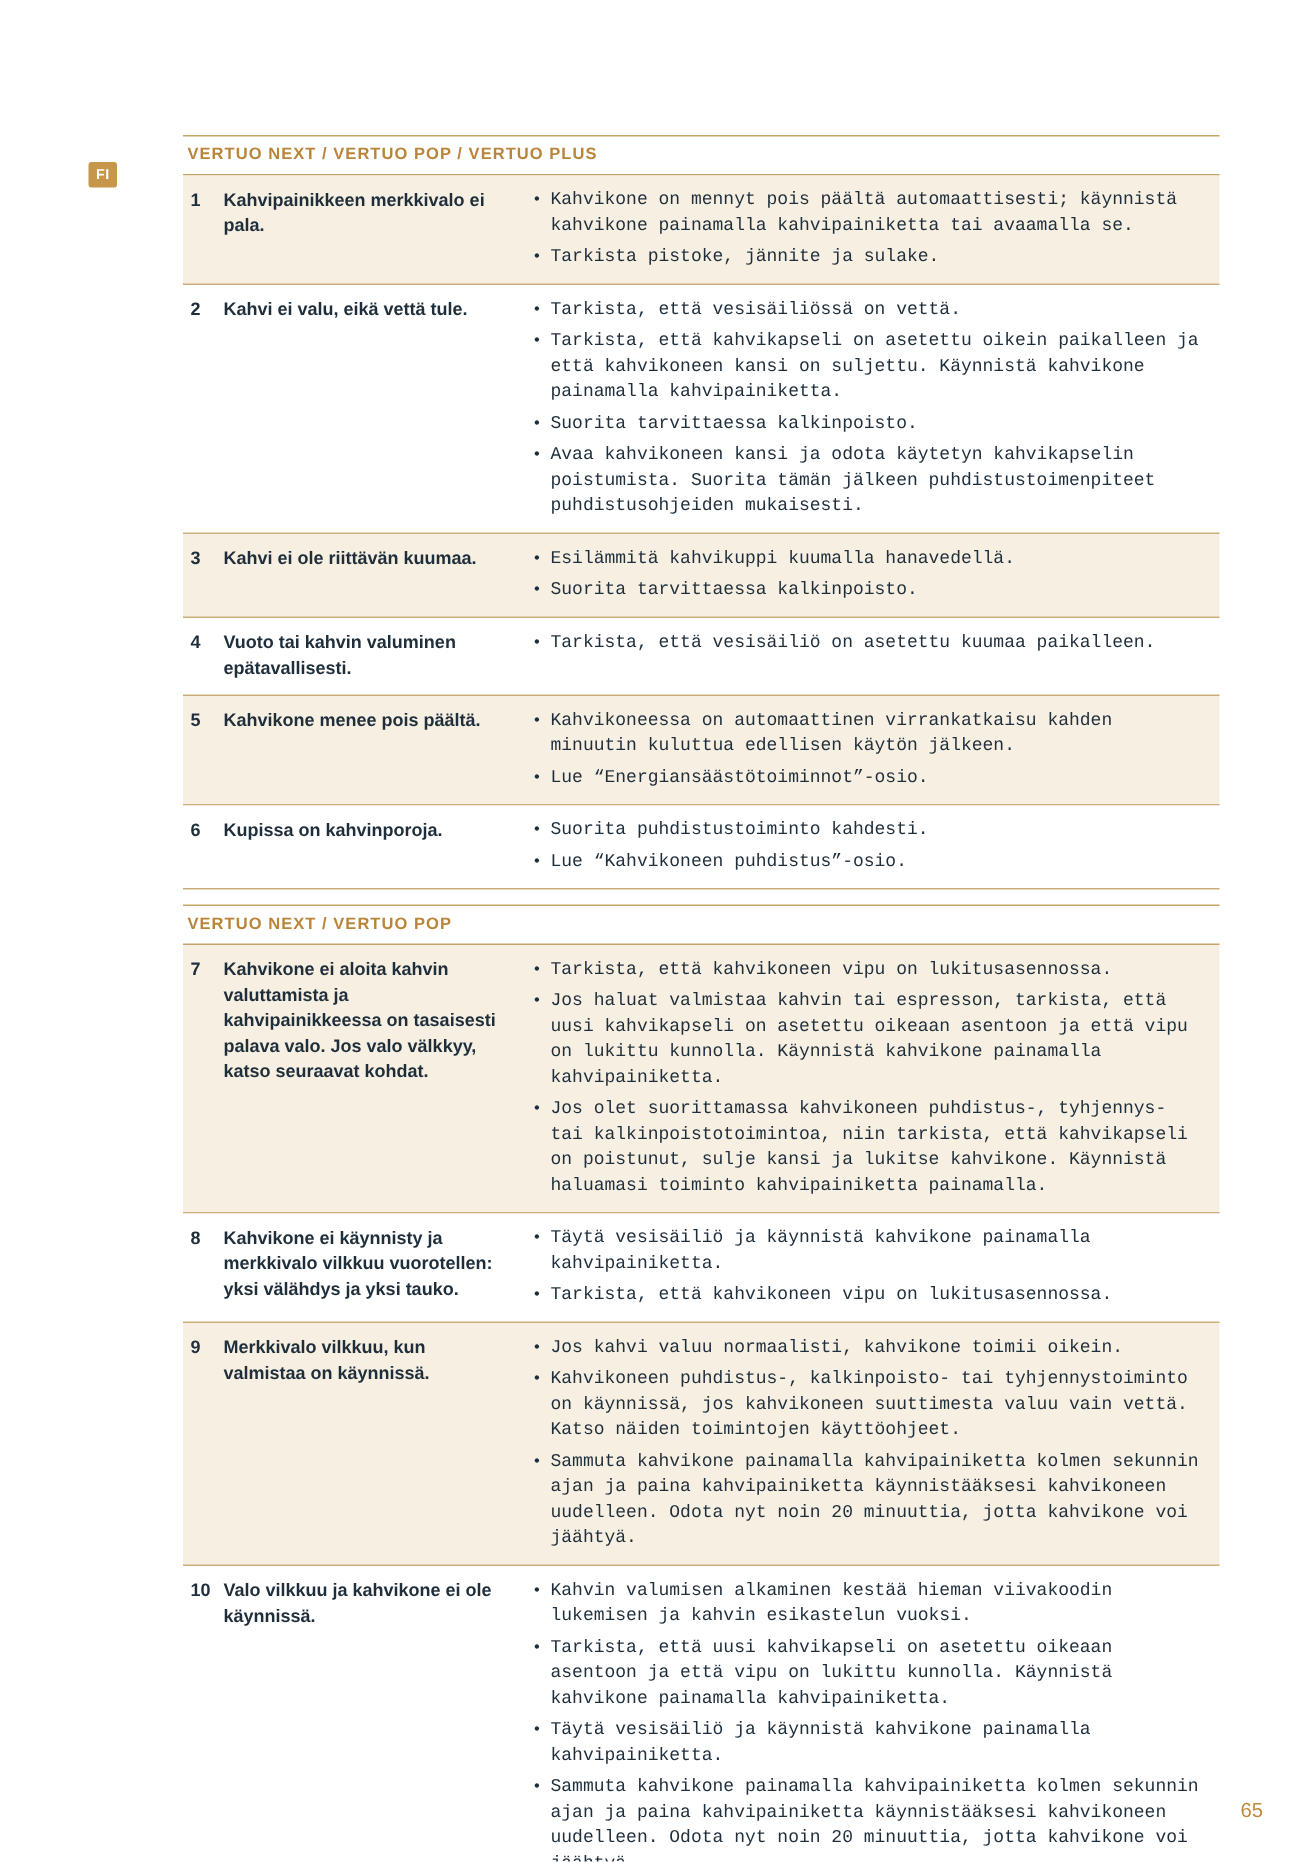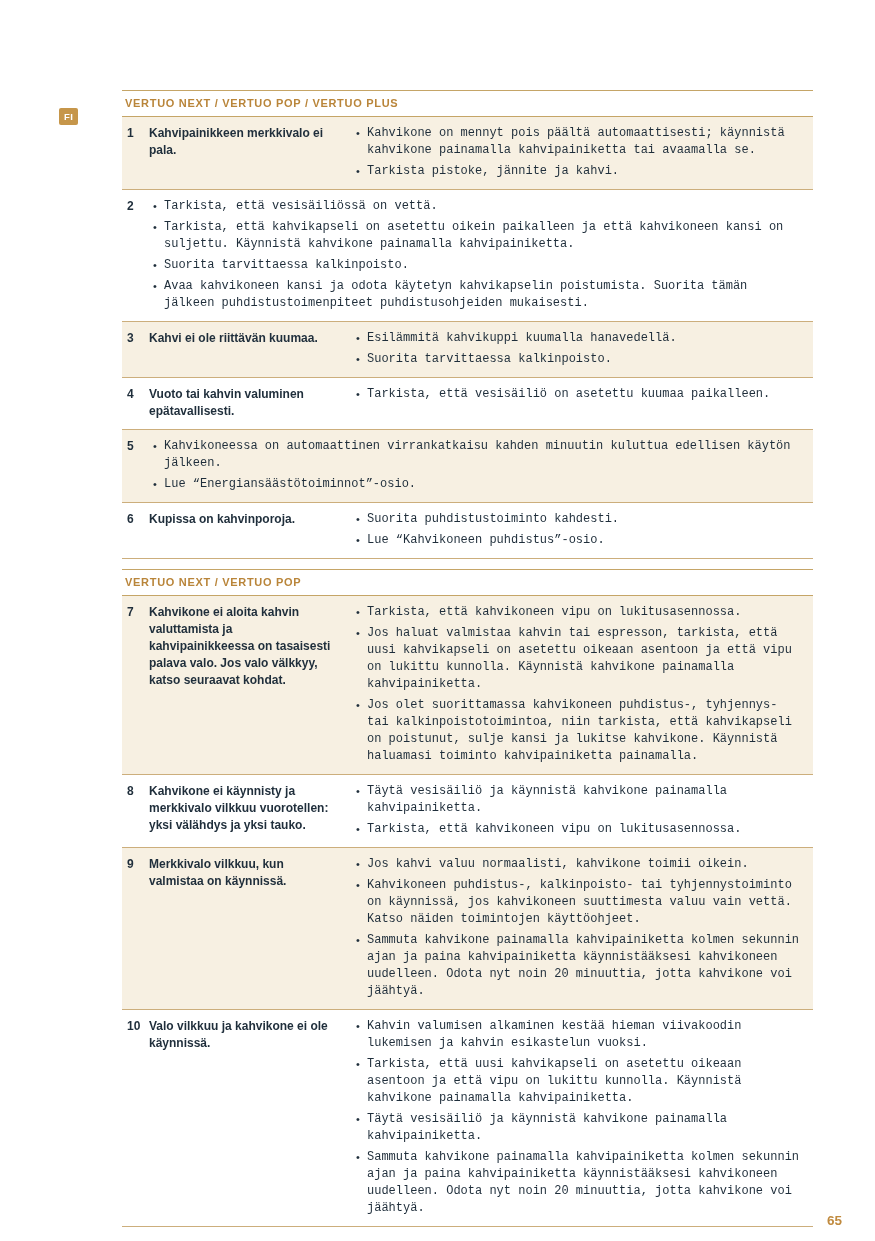--- a/index.html
+++ b/index.html
@@ -51,22 +51,22 @@
   }
   .sol {
     display: flex;
     font-size: 12px; line-height: 17px;
     margin-bottom: 4px;
   }
   .sol:last-child { margin-bottom: 0; }
   .bullet { width: 11px; flex: none; font-size: 11px; }
   .sol-text { flex: 1; font-family: Liberation Mono, monospace; }
   .page-number {
-    position: absolute; right: 33px; bottom: 13px;
-    color: #c08a3e; font-weight: bold; font-size: 13.5px;
+    position: absolute; right: 33px; bottom: 27px;
+    color: #c08a3e; font-weight: normal; font-size: 13.5px;
   }
 </style>
 </head>
 <body>
 
 <div class="lang-badge">FI</div>
 
 <div class="content">
 
   <div class="section">
@@ -75,27 +75,28 @@
     <div class="row alt">
       <div class="num">1</div>
       <div class="problem">Kahvipainikkeen merkkivalo ei pala.</div>
       <div class="solutions">
         <div class="sol">
             <span class="bullet">•</span>
             <span class="sol-text">Kahvikone on mennyt pois päältä automaattisesti; käynnistä kahvikone painamalla kahvipainiketta tai avaamalla se.</span>
           </div>
         <div class="sol">
             <span class="bullet">•</span>
-            <span class="sol-text">Tarkista pistoke, jännite ja kahvi.</span>
+            <span class="sol-text">Tarkista pistoke, jännite ja sulake.</span>
           </div>
       </div>
     </div>
 
     <div class="row">
       <div class="num">2</div>
+      <div class="problem">Kahvi ei valu, eikä vettä tule.</div>
       <div class="solutions">
         <div class="sol">
             <span class="bullet">•</span>
             <span class="sol-text">Tarkista, että vesisäiliössä on vettä.</span>
           </div>
         <div class="sol">
             <span class="bullet">•</span>
             <span class="sol-text">Tarkista, että kahvikapseli on asetettu oikein paikalleen ja että kahvikoneen kansi on suljettu. Käynnistä kahvikone painamalla kahvipainiketta.</span>
           </div>
         <div class="sol">
@@ -130,20 +131,21 @@
       <div class="solutions">
         <div class="sol">
             <span class="bullet">•</span>
             <span class="sol-text">Tarkista, että vesisäiliö on asetettu kuumaa paikalleen.</span>
           </div>
       </div>
     </div>
 
     <div class="row alt">
       <div class="num">5</div>
+      <div class="problem">Kahvikone menee pois päältä.</div>
       <div class="solutions">
         <div class="sol">
             <span class="bullet">•</span>
             <span class="sol-text">Kahvikoneessa on automaattinen virrankatkaisu kahden minuutin kuluttua edellisen käytön jälkeen.</span>
           </div>
         <div class="sol">
             <span class="bullet">•</span>
             <span class="sol-text">Lue “Energiansäästötoiminnot”-osio.</span>
           </div>
       </div>

